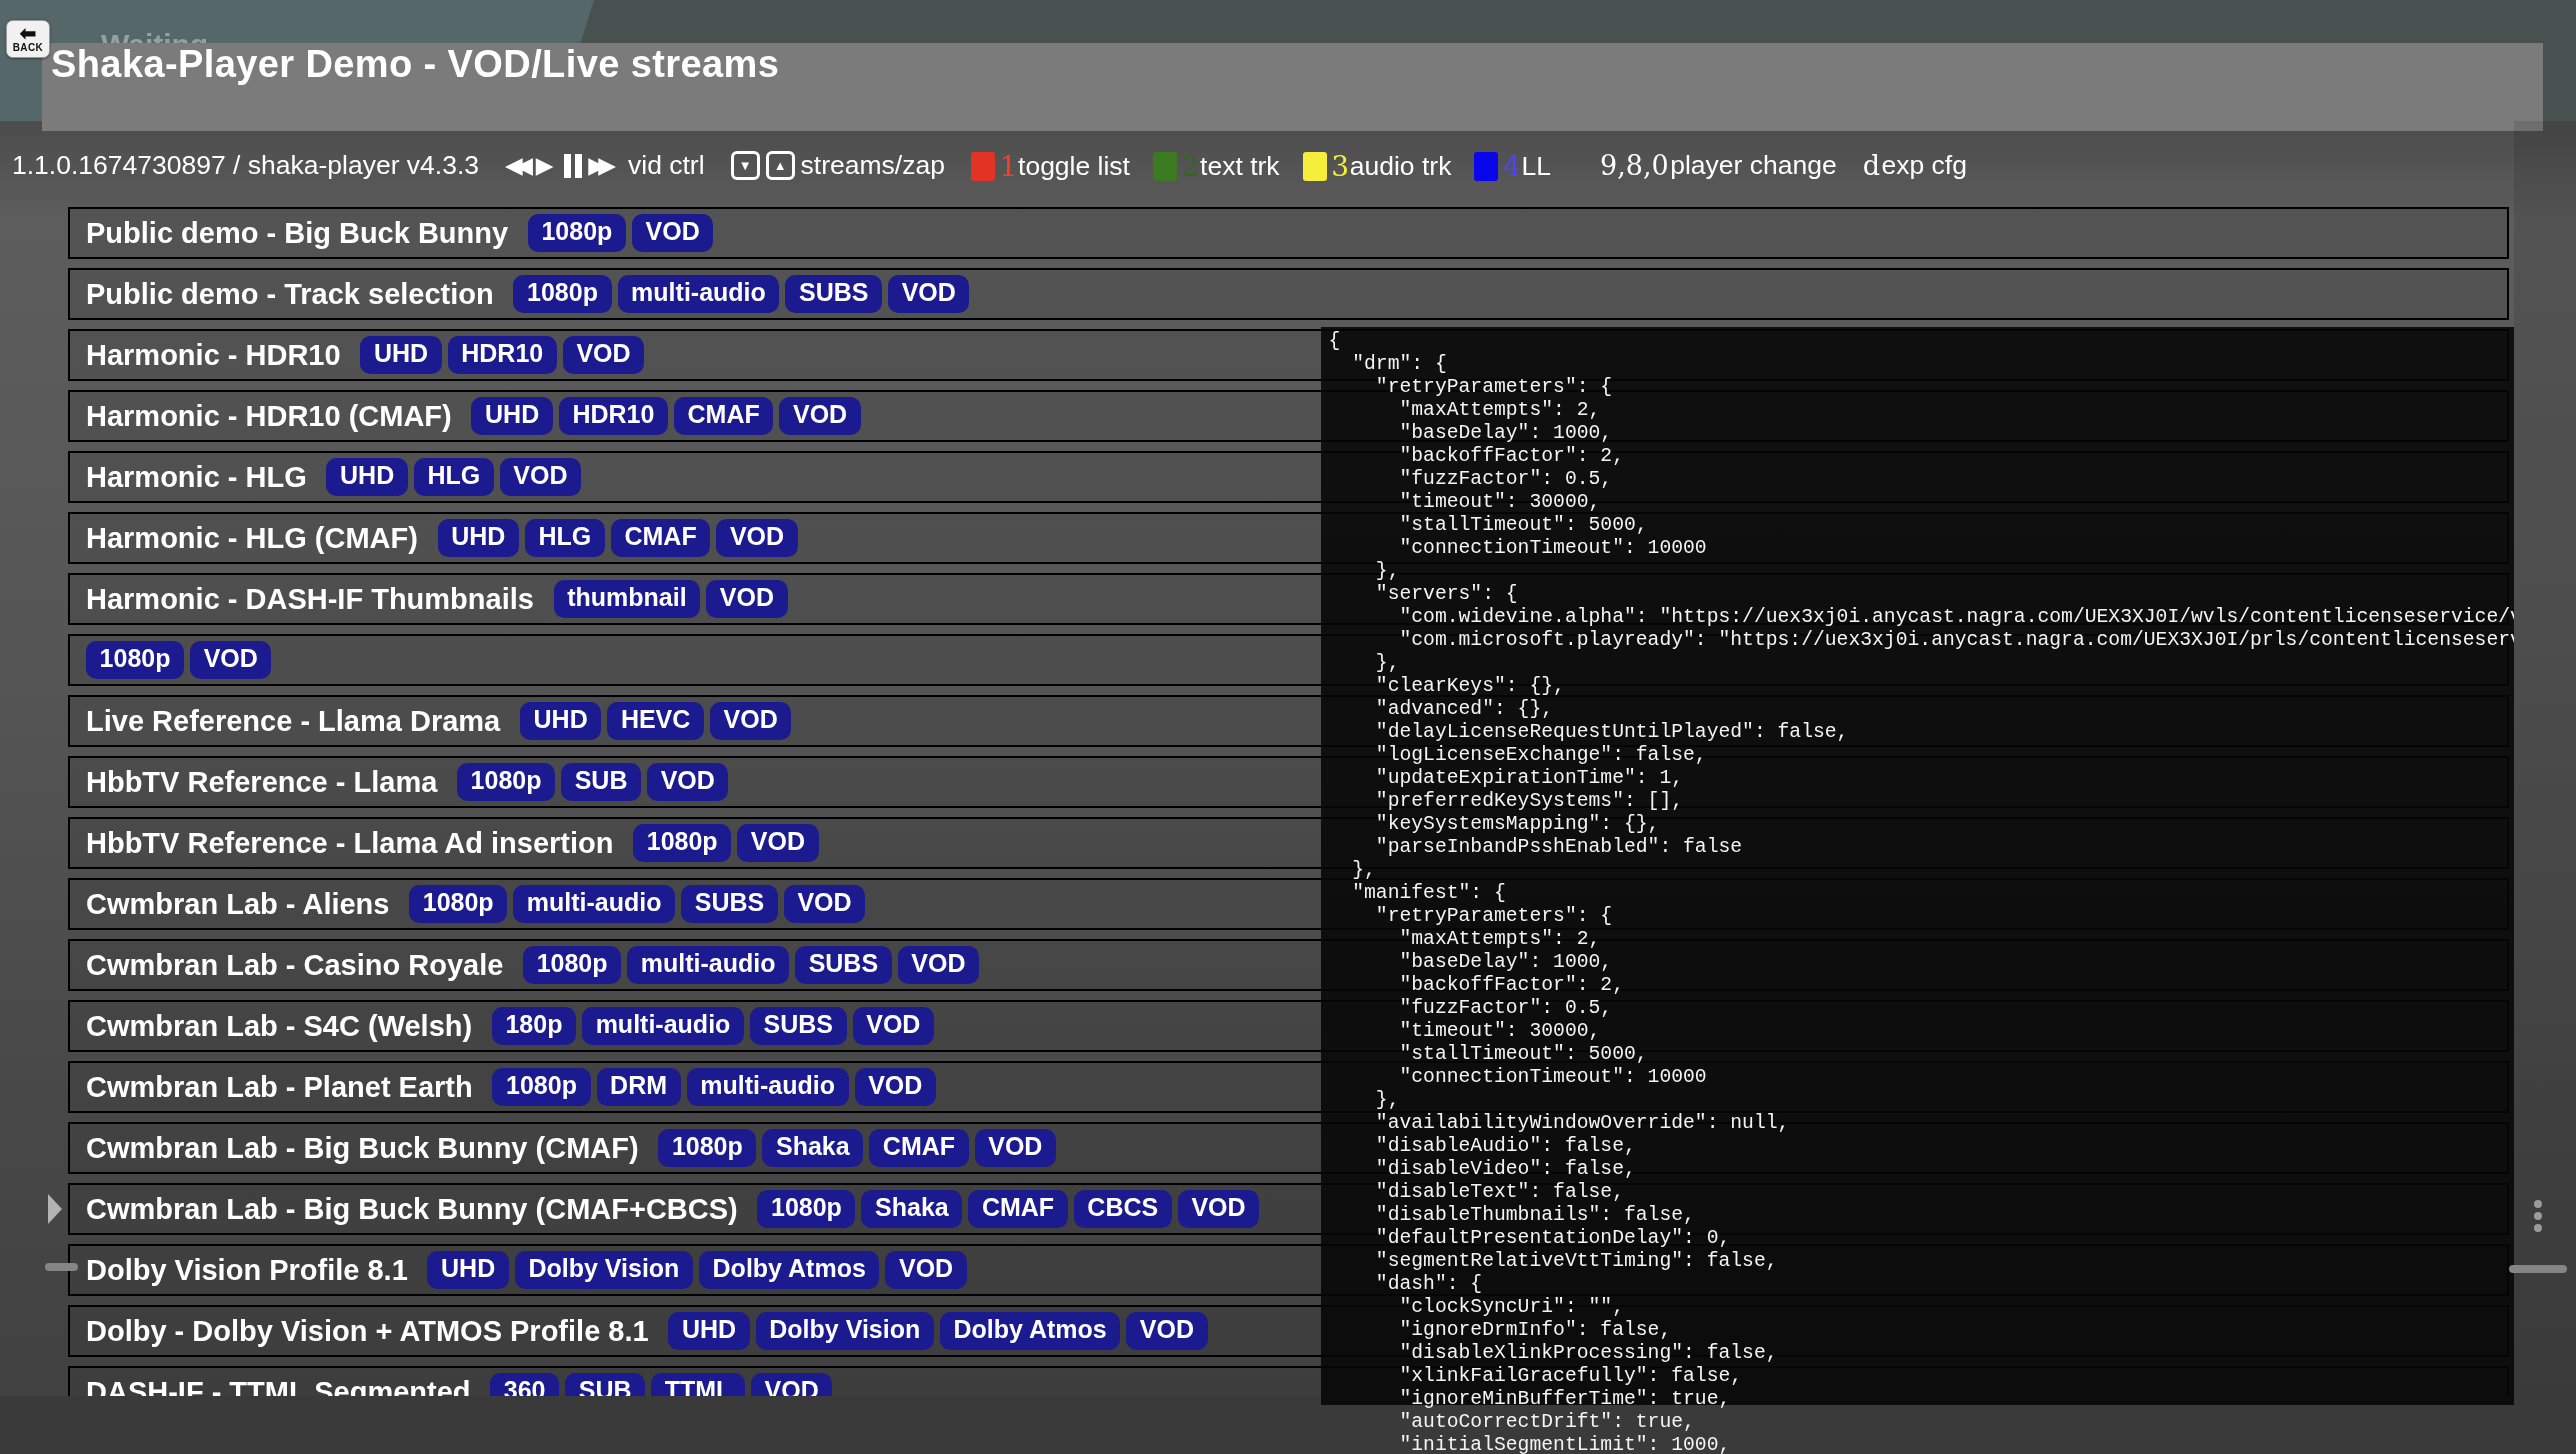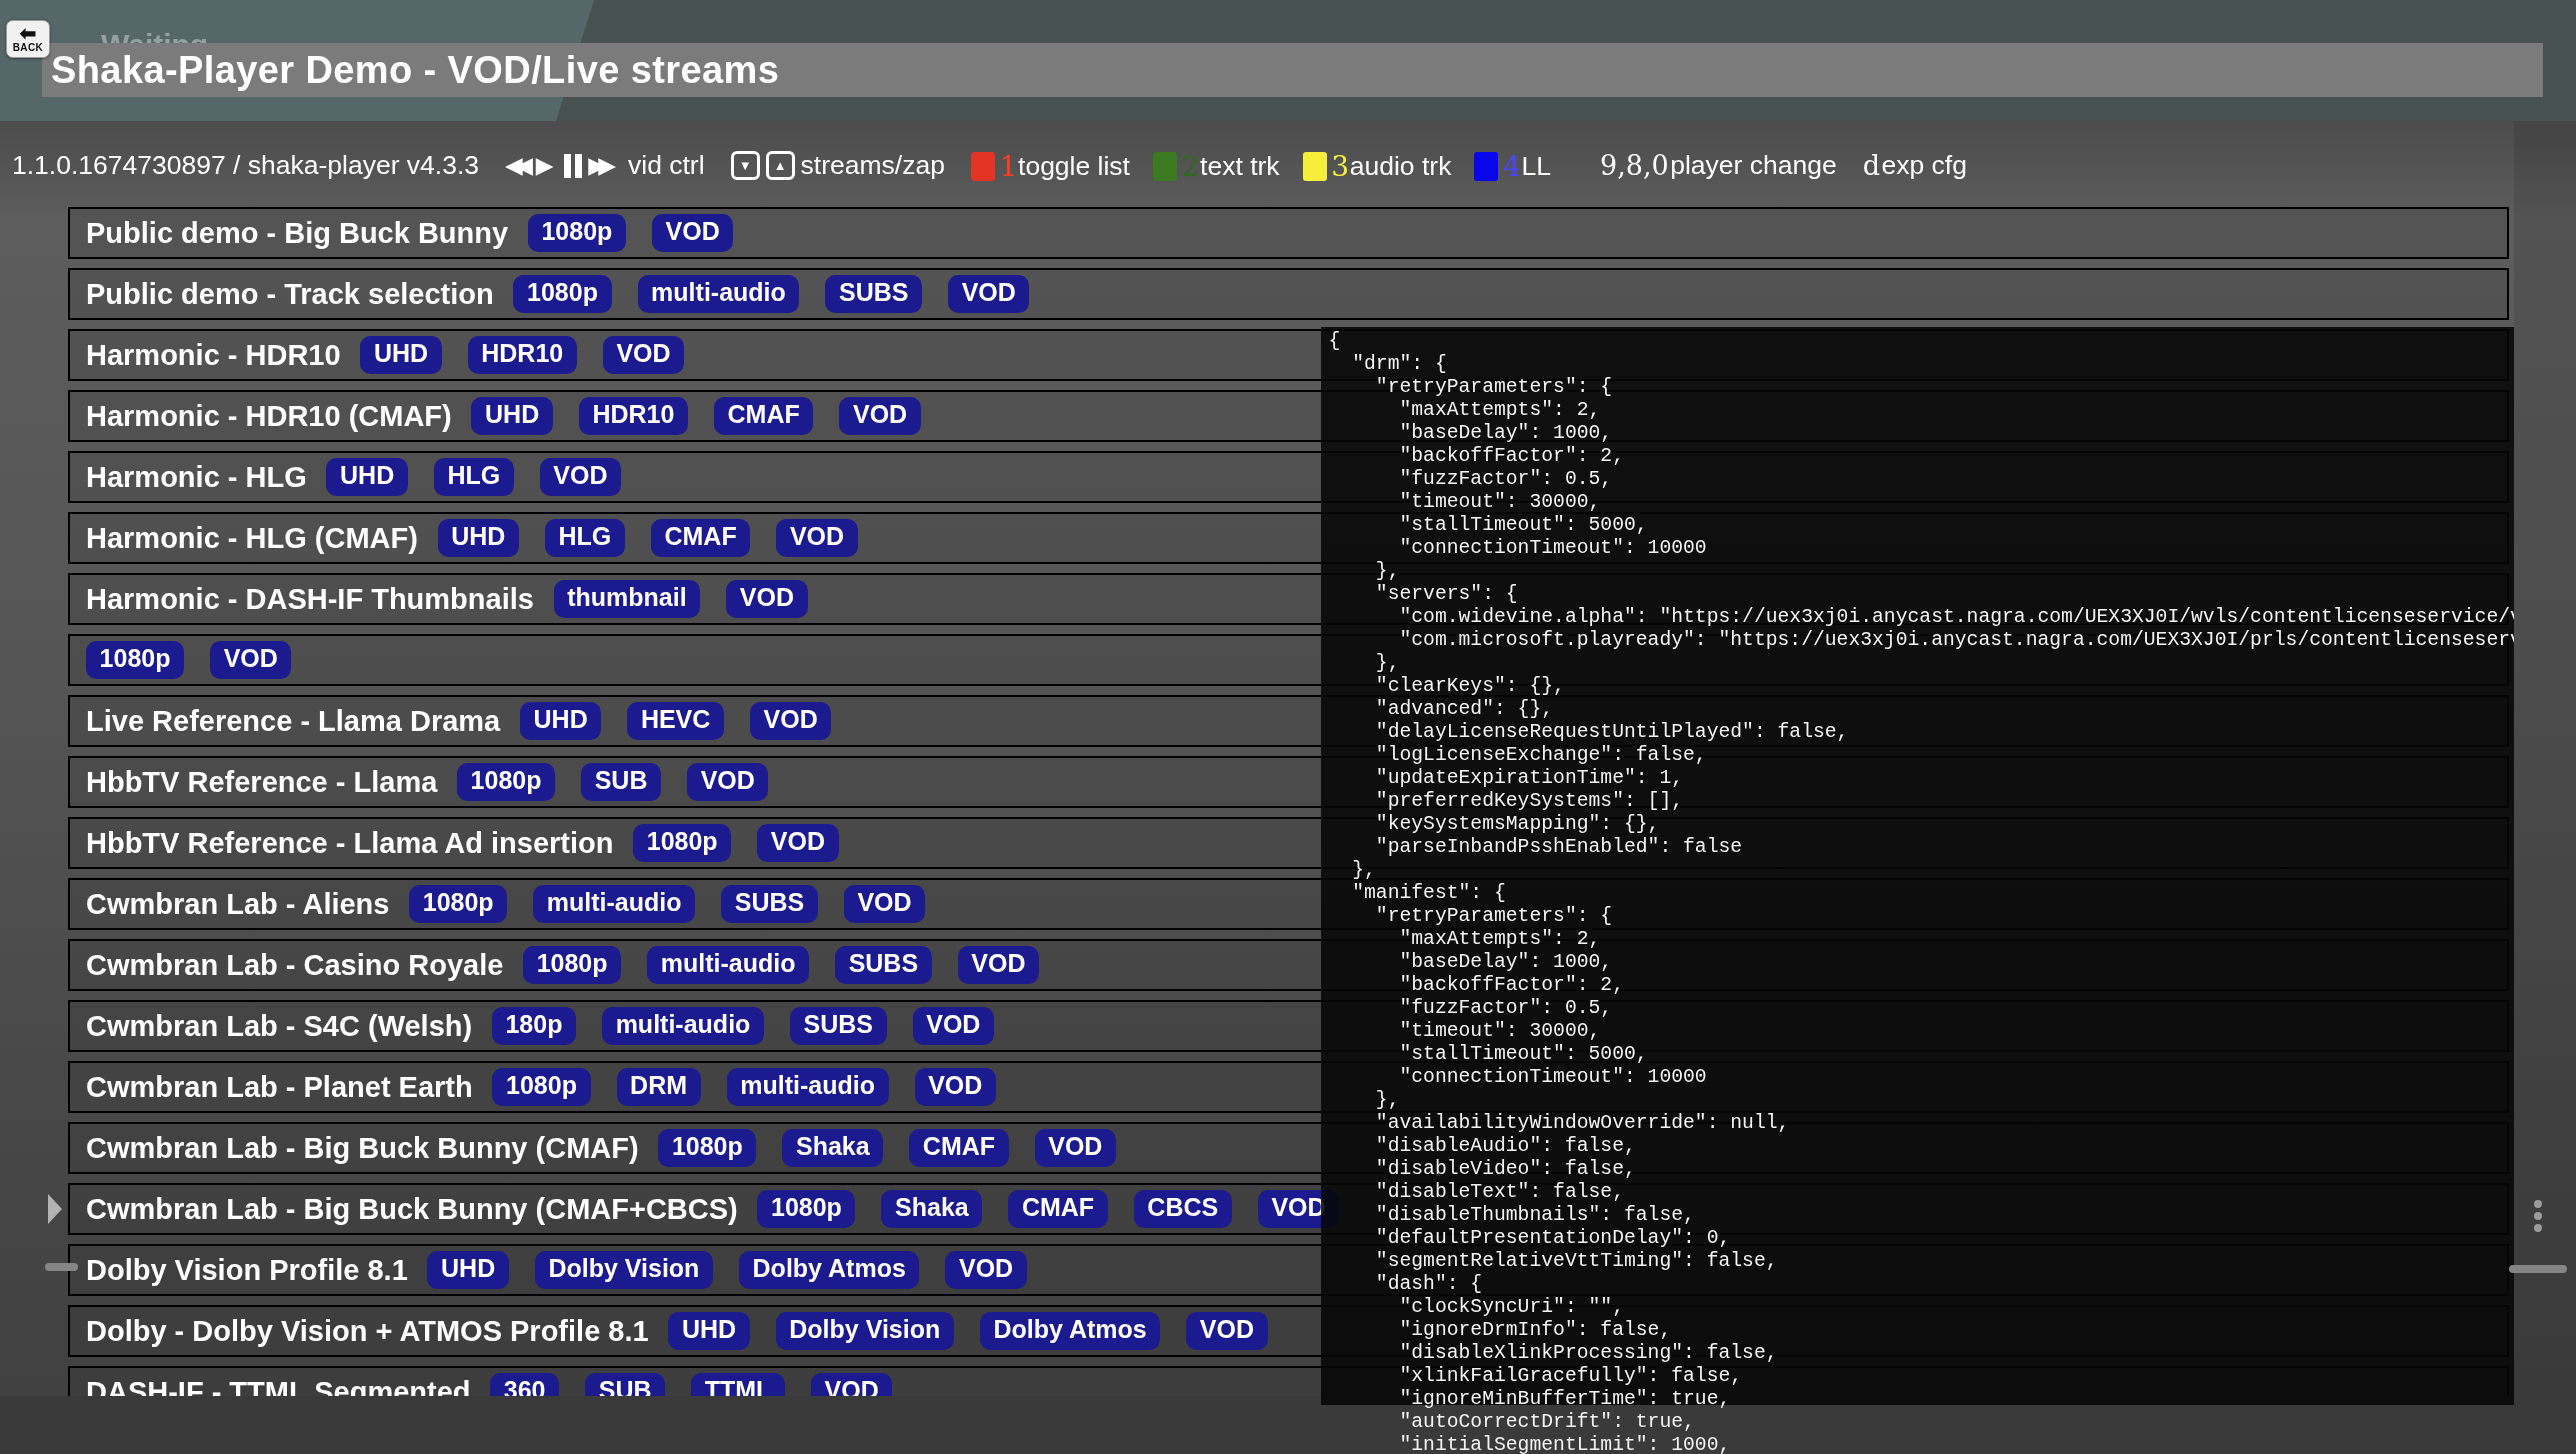--- a/index.html
+++ b/index.html
@@ -12,22 +12,22 @@
   .top-band .teal{position:absolute;left:0;top:0;width:598px;height:121px;background:#566769;
                   clip-path:polygon(0 0,594px 0,556px 121px,0 121px);}
   .waiting{position:absolute;left:101px;top:7.6px;color:#95a1a0;font-size:30px;font-weight:bold;z-index:2;margin-top:20px;}
   .back-btn{position:absolute;left:6px;top:19.7px;width:42px;height:36px;background:#f1f1f1;border:0.8px solid #9a9a9a;
             border-radius:6.8px;z-index:4;display:flex;flex-direction:column;align-items:center;justify-content:center;
             color:#111;box-shadow:0 0.8px 2.3px rgba(0,0,0,.4);cursor:pointer;}
   .back-btn .arrow{font-size:19.7px;line-height:18px;font-weight:bold;}
   .back-btn .lbl{font-size:10px;font-weight:bold;letter-spacing:0.4px;}
 
   
-  .header-bar{position:absolute;left:42px;top:43px;width:2501px;height:54px;background:#7b7b7b;z-index:3;
-              display:flex;align-items:center;}
+  .header-bar{position:absolute;left:42px;top:43px;width:2501px;height:88px;background:#7b7b7b;z-index:3;
+              display:flex;}
   .header-bar h1{margin:0 0 0 9px;font-size:38px;font-weight:bold;color:#fff;letter-spacing:0.4px;}
 
   
   .toolbar{position:absolute;left:12px;top:150px;height:42px;display:flex;align-items:flex-start;color:#fff;z-index:3;}
   .toolbar .grp{display:flex;align-items:center;margin-right:26px;}
   .toolbar .ver{font-size:26.5px;}
   .toolbar .tlabel{font-size:26.5px;font-weight:normal;}
   .ticon{font-size:23px;margin-right:3px;line-height:1;}
   .dbl{letter-spacing:-7.6px;margin-right:10.6px;}
   .pausebars{display:inline-flex;gap:4.5px;margin:0 6px 0 7.6px;}
@@ -36,21 +36,21 @@
            justify-content:center;font-size:13px;color:#fff;margin-right:6px;box-sizing:border-box;}
   .ksquare{display:inline-block;width:24px;height:29px;border-radius:3px;margin-right:4.5px;}
   .kdigit{font-family:"DejaVu Serif",serif;font-size:28px;margin-right:0.8px;}
   .serifkeys{font-family:"DejaVu Serif",serif;font-size:27px;margin-right:1.5px;}
 
   
   .stream-list{position:absolute;left:68px;top:207px;width:2441px;z-index:2;}
   .row{position:relative;height:52px;margin-bottom:9px;border:2.3px solid #000;background:rgba(46,46,46,.18);
        display:flex;align-items:center;box-sizing:border-box;padding-left:16px;cursor:pointer;}
   .row .title{font-size:29px;font-weight:bold;color:#fff;white-space:nowrap;margin-right:19.7px;}
-  .badges{display:flex;gap:26px;align-items:center;}
+  .badges{display:flex;gap:6px;align-items:center;}
   .badge{background:#1b1a8e;color:#fff;font-size:25px;font-weight:600;padding:3.8px 13.6px 6px;border-radius:10.6px;
          white-space:nowrap;}
   .row .cursor-arrow{display:none;}
   .row.selected .cursor-arrow{display:block;position:absolute;left:-22px;top:50%;transform:translateY(-50%);
         width:0;height:0;border-top:15px solid transparent;border-bottom:15px solid transparent;
         border-left:14.4px solid #b3b3b3;}
 
   
   .bottom-band{position:absolute;left:0;top:1396px;width:2576px;height:58px;background:#3a3a3a;z-index:5;}
 

